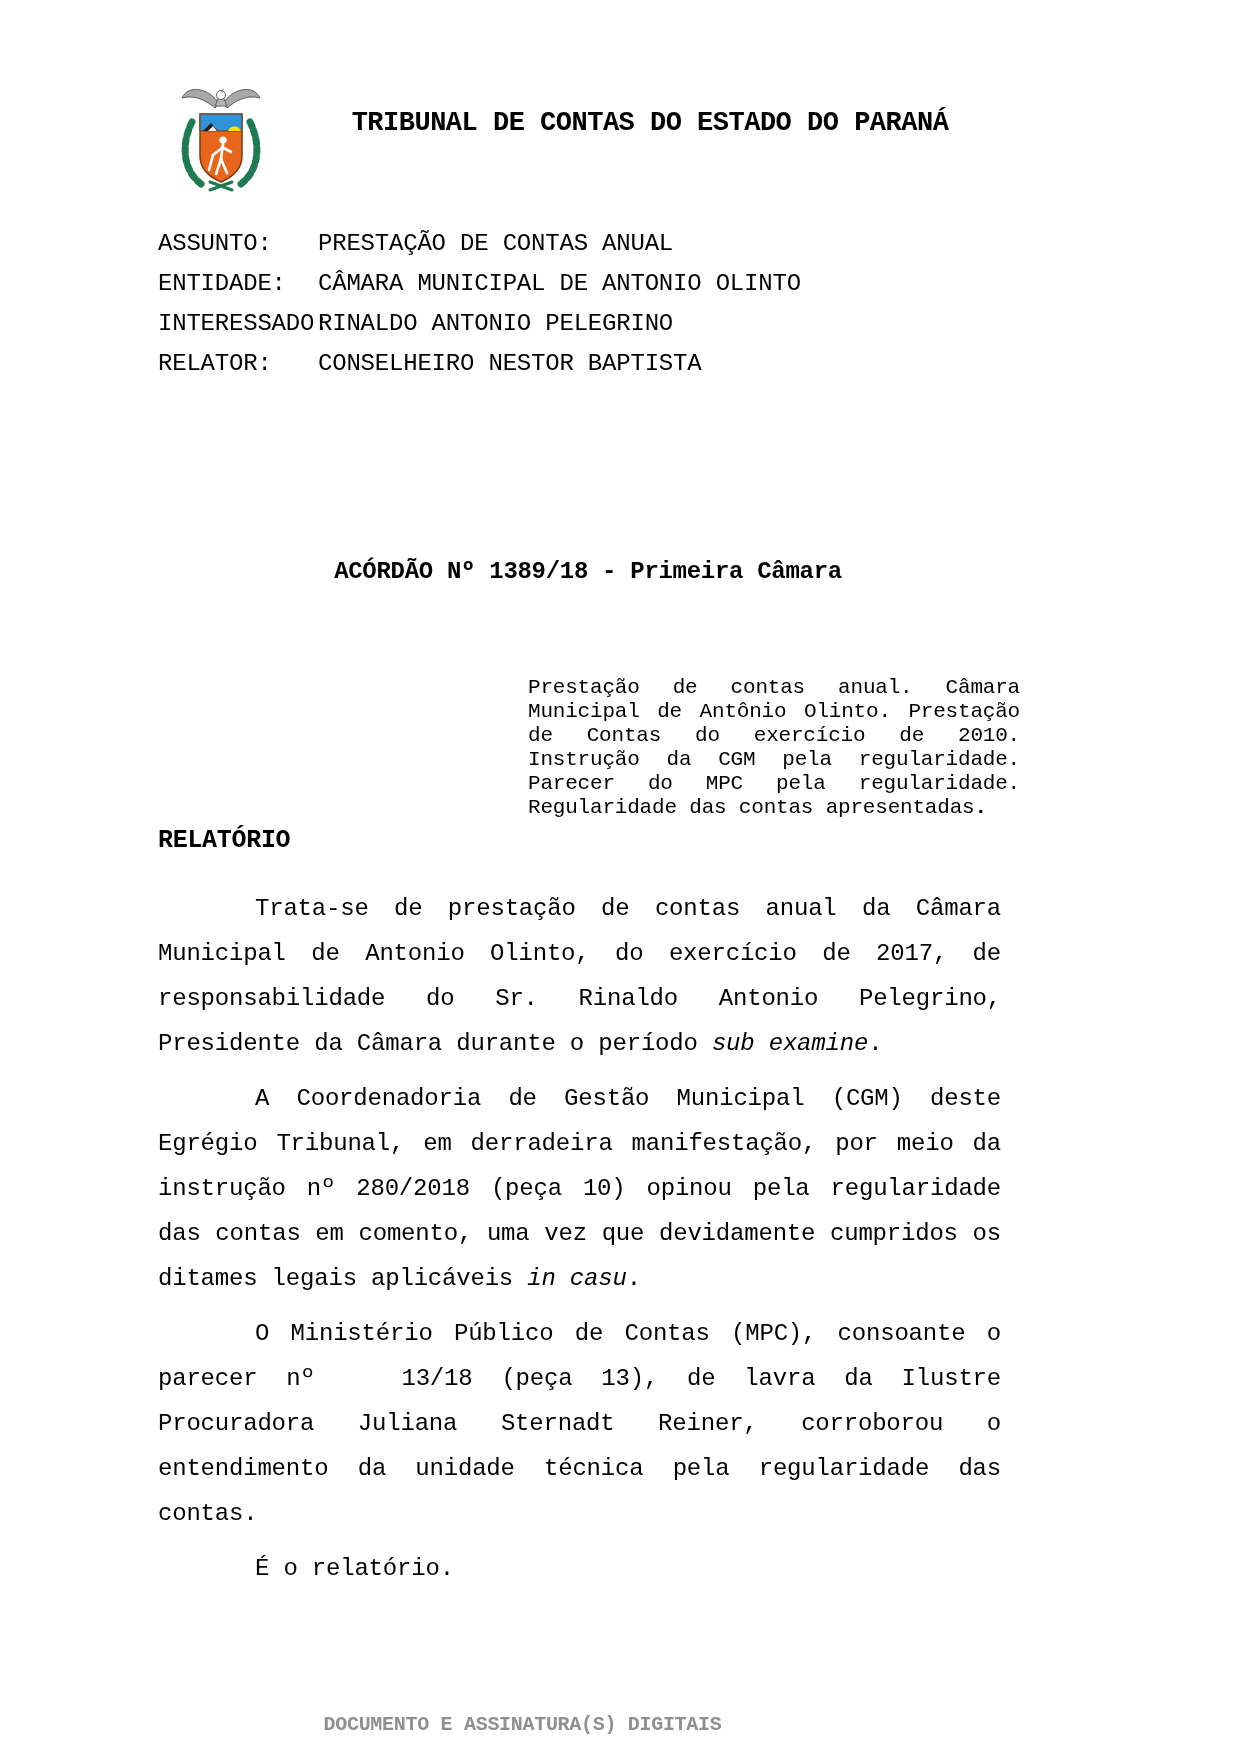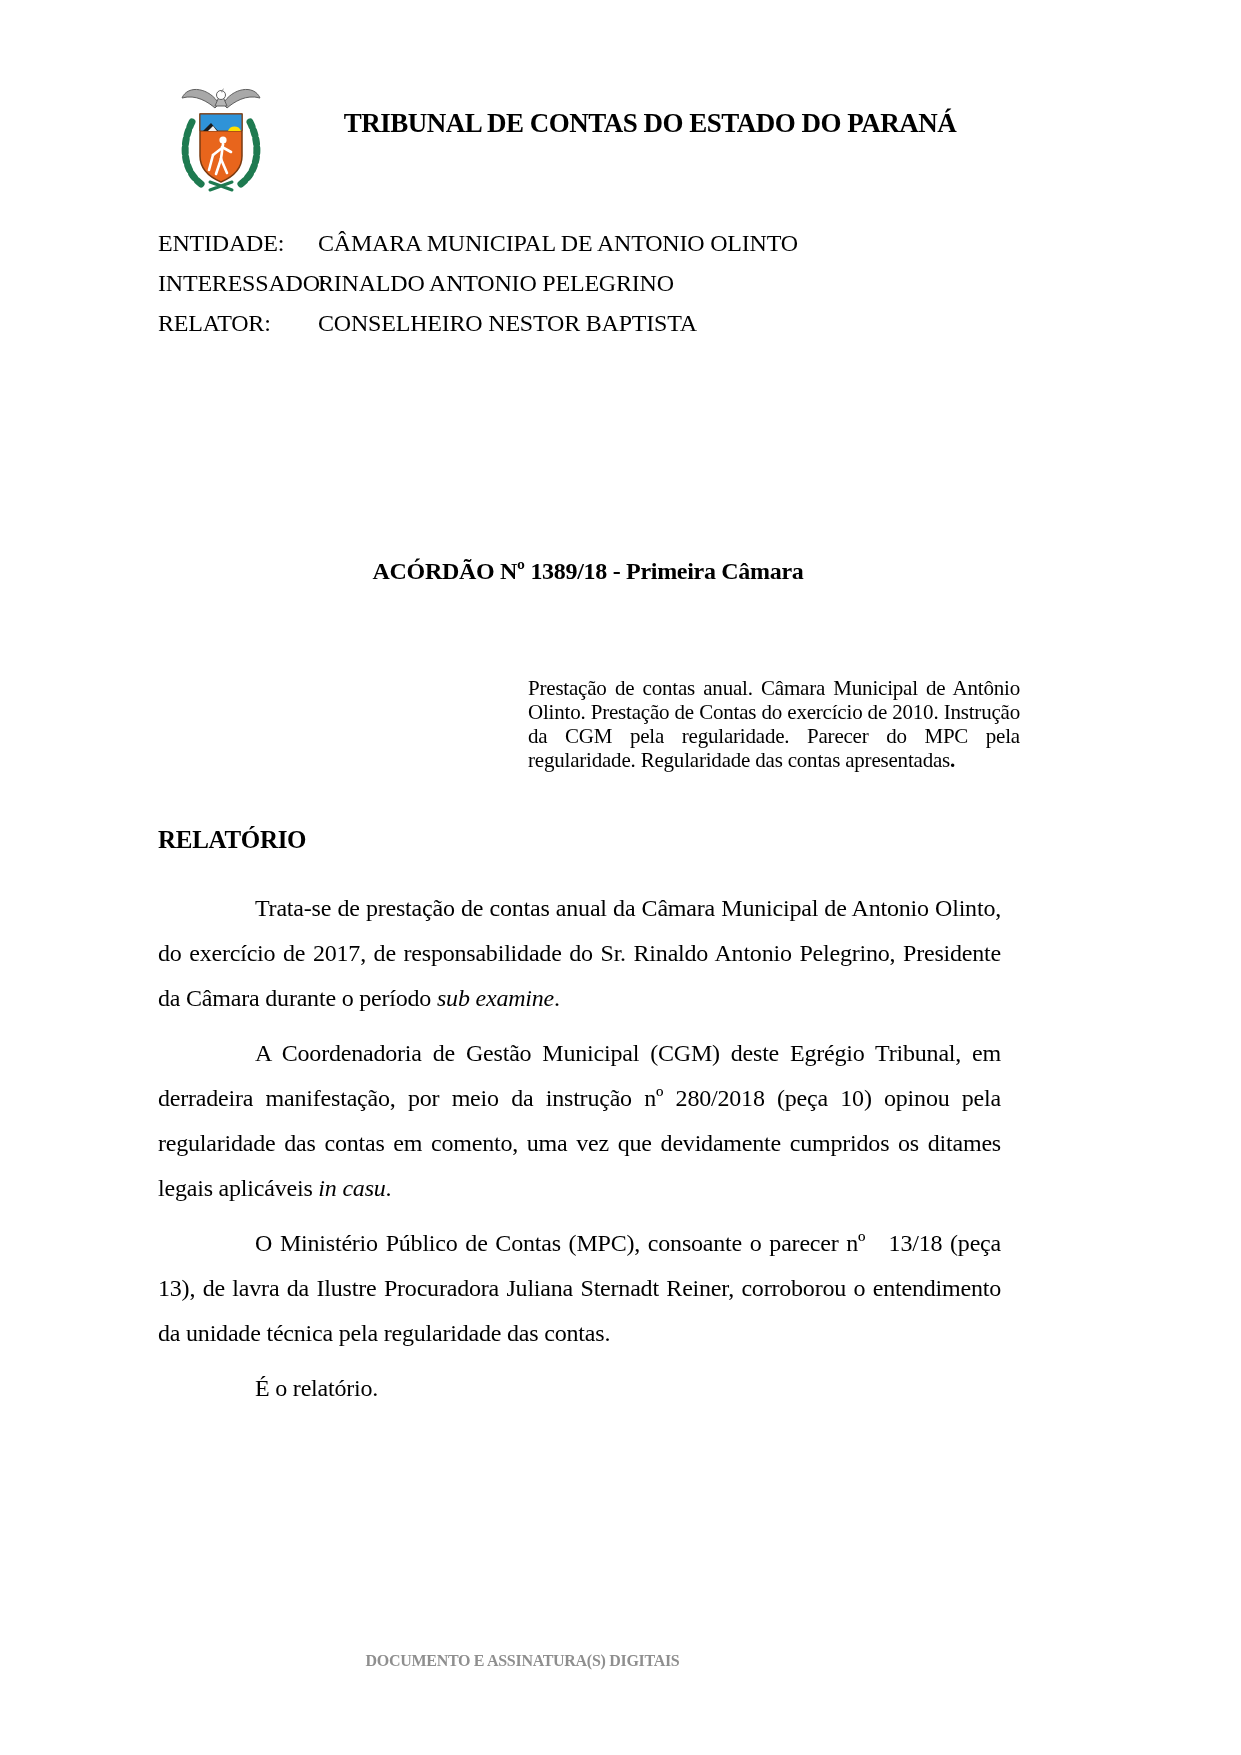--- a/index.html
+++ b/index.html
@@ -1,20 +1,20 @@
 <!DOCTYPE html>
 <html><head>
 <meta charset="utf-8">
 <style>
   html,body{margin:0;padding:0;background:#ffffff;}
   .page{
     position:relative;
     width:1241px;height:1755px;
     background:#ffffff;
-    font-family:Liberation Serif, serif;
+    font-family:Liberation Mono, monospace;
     color:#000;
     overflow:hidden;
   }
   .crest{position:absolute;left:174px;top:82px;width:94px;height:114px;}
   .doc-title{
     position:absolute;left:300px;top:108px;width:700px;
     text-align:center;font-size:27px;font-weight:bold;letter-spacing:-0.5px;
     white-space:nowrap;
   }
   .case-info{position:absolute;left:158px;top:230px;width:860px;}
@@ -34,23 +34,23 @@
     position:absolute;left:158px;top:826px;
     font-weight:bold;font-size:25px;letter-spacing:-0.3px;
   }
   .body-text{
     position:absolute;left:158px;top:886px;width:860px;
     font-size:24px;line-height:45px;text-align:justify;letter-spacing:-0.2px;
   }
   .body-text p{margin:0 17px 10px 0;text-indent:97px;}
   .body-text .it{font-style:italic;}
   .footer{
-    position:absolute;left:0;top:1648px;width:1045px;
+    position:absolute;left:0;top:1712px;width:1045px;
     text-align:center;color:#8f8f8f;font-weight:bold;
-    font-size:16px;line-height:26px;letter-spacing:-0.3px;
+    font-size:20px;line-height:26px;letter-spacing:-0.3px;
   }
 </style>
 </head>
 <body>
 
 <div class="page">
 
   <svg class="crest" viewBox="0 0 94 114">
 
     <path d="M18,40 C7,62 8,90 30,104" fill="none" stroke="#1e7a50" stroke-width="7" stroke-dasharray="5 4" stroke-linecap="round"></path>
@@ -83,20 +83,24 @@
       <path d="M47,77 L42,92"></path>
       <path d="M47,77 L53,91"></path>
       <path d="M39,73 L35,88"></path>
     </g>
   </svg>
 
   <div class="doc-title">TRIBUNAL DE CONTAS DO ESTADO DO PARANÁ</div>
 
   <div class="case-info">
     <div class="case-row">
+      <span class="case-label">ASSUNTO:</span>
+      <span class="case-value">PRESTAÇÃO DE CONTAS ANUAL</span>
+    </div>
+    <div class="case-row">
       <span class="case-label">ENTIDADE:</span>
       <span class="case-value">CÂMARA MUNICIPAL DE ANTONIO OLINTO</span>
     </div>
     <div class="case-row">
       <span class="case-label">INTERESSADO:</span>
       <span class="case-value">RINALDO ANTONIO PELEGRINO</span>
     </div>
     <div class="case-row">
       <span class="case-label">RELATOR:</span>
       <span class="case-value">CONSELHEIRO NESTOR BAPTISTA</span>

